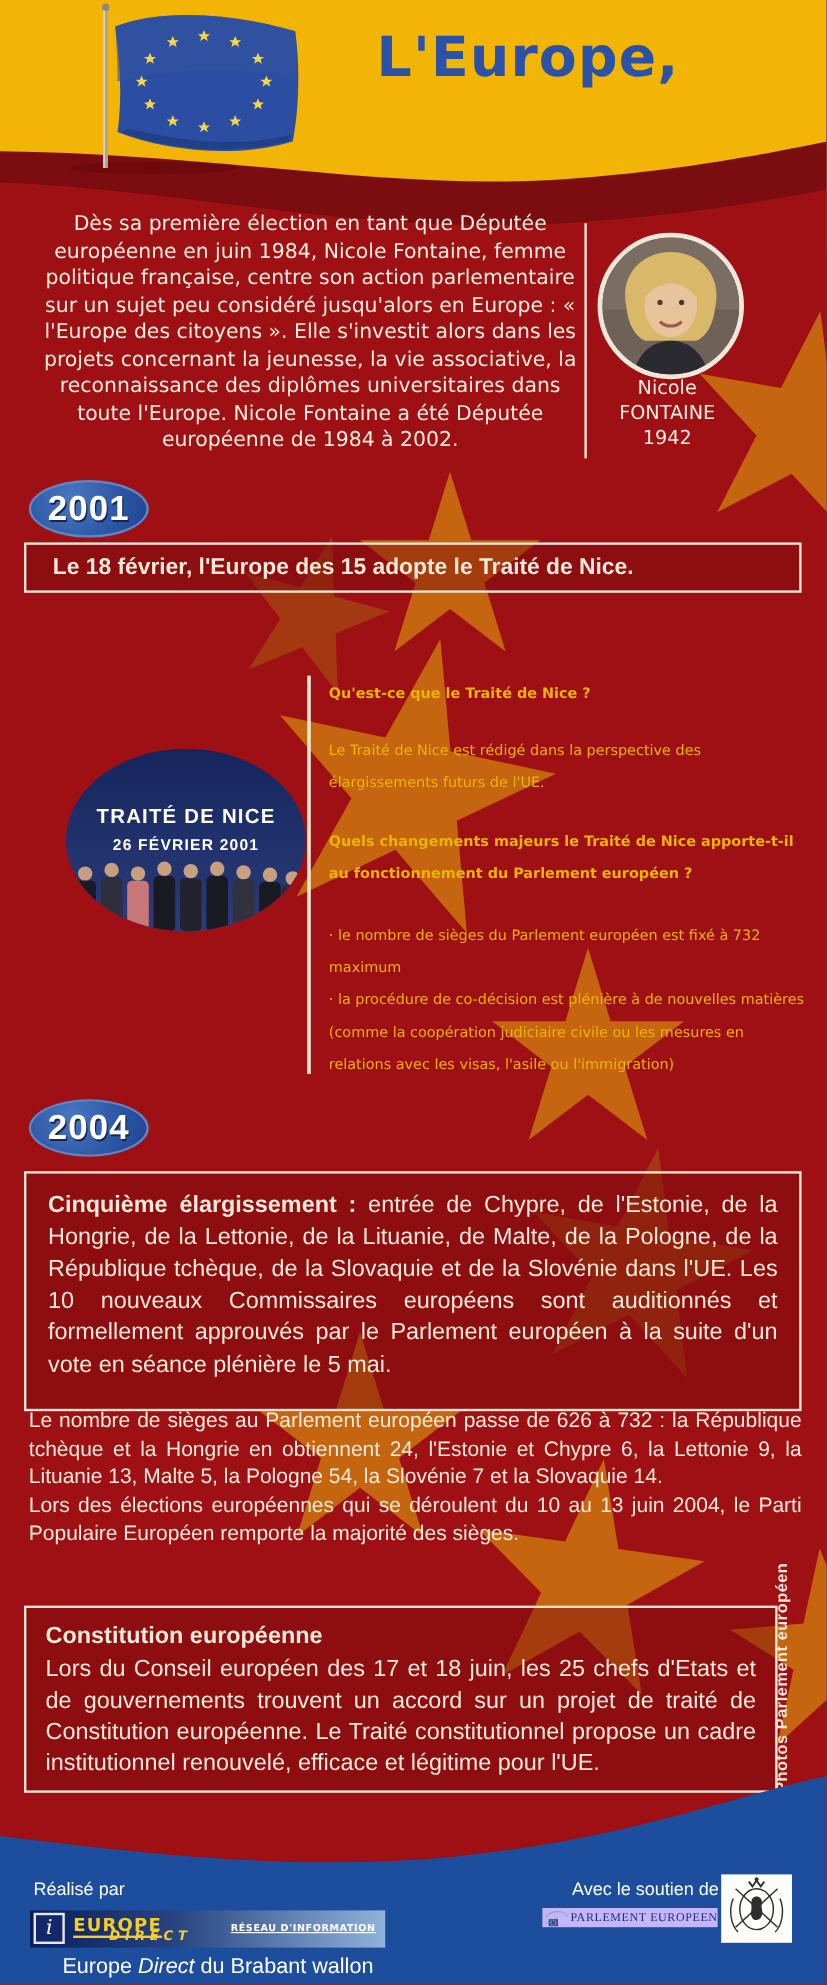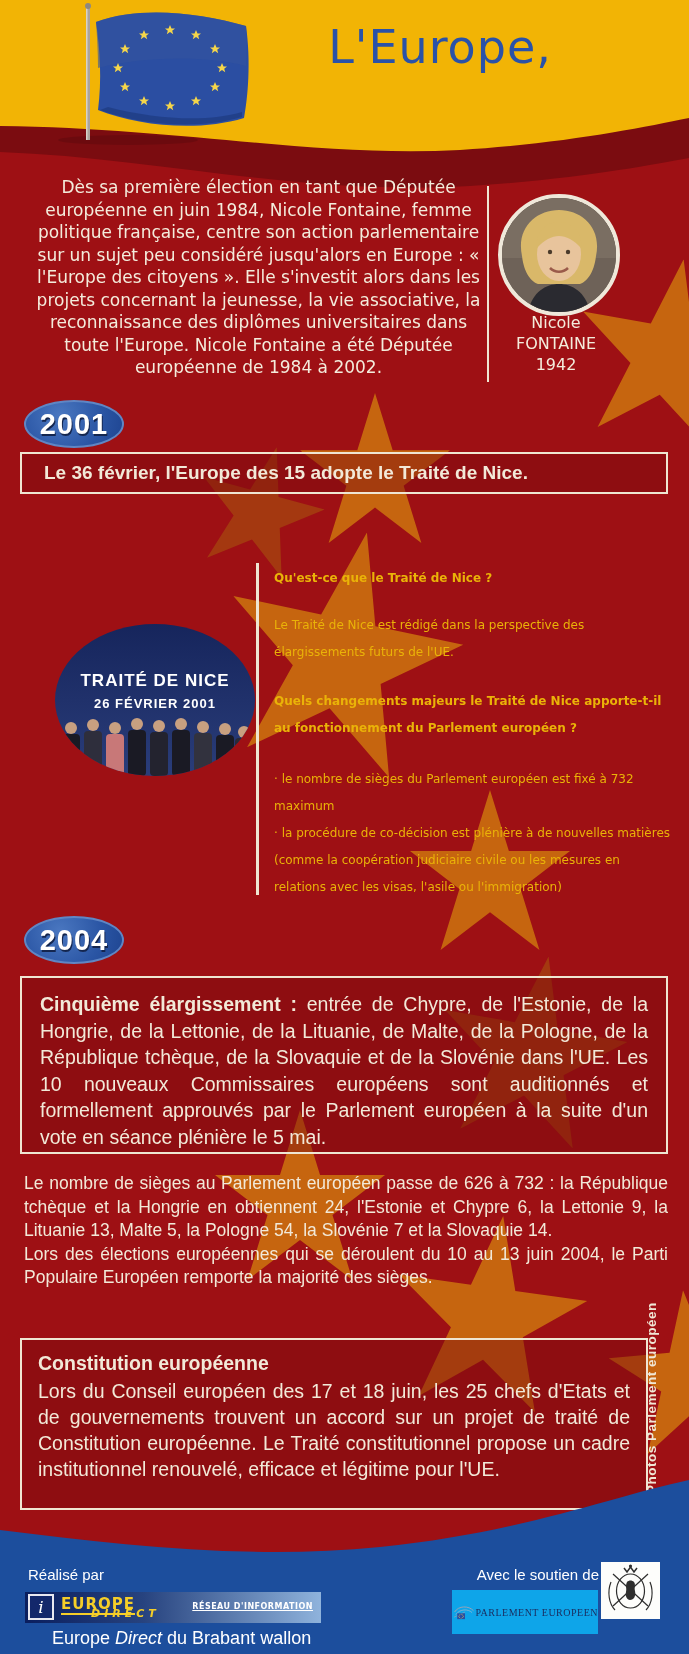--- a/index.html
+++ b/index.html
@@ -7,21 +7,21 @@
     position:relative;width:689px;height:1654px;margin:0 auto;
     background:#9E1014;overflow:hidden;
     font-family:"DejaVu Sans",sans-serif;
   }
   .abs{position:absolute;}
 
   
   .header-band{left:0;top:0;width:689px;height:210px;}
   .header-title{
     left:230px;top:20px;width:420px;text-align:center;
-    color:#2A52A8;font-size:46px;font-weight:normal;letter-spacing:1px;
+    color:#2A52A8;font-size:46px;font-weight:bold;letter-spacing:1px;
   }
   .header-subtitle{
     left:240px;top:82px;width:410px;text-align:right;padding-right:12px;
     color:#2A52A8;font-size:34px;font-weight:bold;font-style:italic;
     font-family:"DejaVu Serif",serif;letter-spacing:2px;
   }
   .flag-wrap{left:18px;top:2px;width:240px;height:145px;}
 
   
   .star{position:absolute;
@@ -56,23 +56,23 @@
 
   
   .cream-box{
     border:2px solid #EFE6D2;background:rgba(122,10,14,0.45);
     box-sizing:border-box;color:#F2E9D8;
     font-family:"Liberation Sans",sans-serif;
   }
   .event-box{left:20px;top:452px;width:648px;height:42px;
     display:flex;align-items:center;padding-left:22px;
     font-size:19px;font-weight:bold;}
-  .enlargement-box{left:20px;top:976px;width:648px;padding:13px 18px 2px 18px;
+  .enlargement-box{left:20px;top:976px;width:648px;padding:13px 18px 24px 18px;
     font-size:19.5px;line-height:26.5px;text-align:justify;}
-  .constitution-box{left:20px;top:1338px;width:628px;padding:10px 16px 26px 16px;
+  .constitution-box{left:20px;top:1338px;width:628px;padding:10px 16px 10px 16px;
     font-size:19.5px;line-height:26px;text-align:justify;}
   .box-heading{font-weight:bold;font-size:19.5px;margin-bottom:2px;text-align:left;}
 
   
   .nice-photo{left:55px;top:624px;width:200px;height:152px;}
   .nice-caption{left:62px;top:762px;width:185px;text-align:center;
     color:#F4ECDC;font-size:16px;font-weight:bold;line-height:21px;}
   .qa-divider{left:256px;top:563px;width:3px;height:332px;background:#EFE6D2;}
   .qa-col{left:274px;top:565px;width:400px;color:#eab308;font-size:12px;line-height:27px;}
   .qa-q{font-weight:bold;}
@@ -108,21 +108,21 @@
   .ed-europe{position:absolute;left:36px;top:3px;color:#F5CE28;
     font-size:15px;font-weight:bold;letter-spacing:1px;
     border-bottom:2px solid #F5CE28;padding-bottom:0px;}
   .ed-direct{position:absolute;left:66px;top:15px;color:#F5CE28;
     font-size:11px;font-weight:bold;font-style:italic;letter-spacing:4px;}
   .ed-network{position:absolute;right:8px;top:10px;color:#FFFFFF;
     font-size:8px;font-weight:bold;letter-spacing:.5px;text-decoration:underline;
     text-transform:uppercase;}
   .ed-org{left:28px;top:1628px;font-size:18px;margin-left:24px;}
   .support{left:453px;top:1566px;width:146px;text-align:right;font-size:15px;}
-  .ep-logo{left:452px;top:1590px;width:146px;height:44px;background:#0ea5e9;
+  .ep-logo{left:452px;top:1590px;width:146px;height:16px;background:#c4b5fd;
     display:flex;align-items:center;}
   .ep-logo-text{color:#1B2C5E;font-family:"Liberation Serif",serif;
     font-size:10px;letter-spacing:.5px;white-space:nowrap;}
   .coa-box{left:601px;top:1562px;width:59px;height:57px;background:#FDFDFB;}
 </style>
 </head>
 <body>
 
 <div class="poster">
 
@@ -208,21 +208,21 @@
       <path d="M26,114 C30,94 44,86 57,86 C70,86 84,94 88,114 Z" fill="#2A2A30"></path>
     </svg>
   </div>
   <div class="abs portrait-caption">
     <div>Nicole</div>
     <div>FONTAINE</div>
     <div>1942</div>
   </div>
 
   <div class="abs badge badge-2001">2001</div>
-  <div class="abs cream-box event-box">Le 36 février, l'Europe des 15 adopte le Traité de Nice.</div>
+  <div class="abs cream-box event-box">Le 18 février, l'Europe des 15 adopte le Traité de Nice.</div>
 
   <svg class="abs nice-photo" viewBox="0 0 200 152">
     <defs>
       <clipPath id="ovalClip">
           <ellipse cx="100" cy="76" rx="100" ry="76"></ellipse>
         </clipPath>
       <linearGradient id="navyGrad" x1="0" y1="0" x2="0" y2="1">
         <stop offset="0" stop-color="#16255C"></stop>
         <stop offset="1" stop-color="#2A3D7A"></stop>
       </linearGradient>

